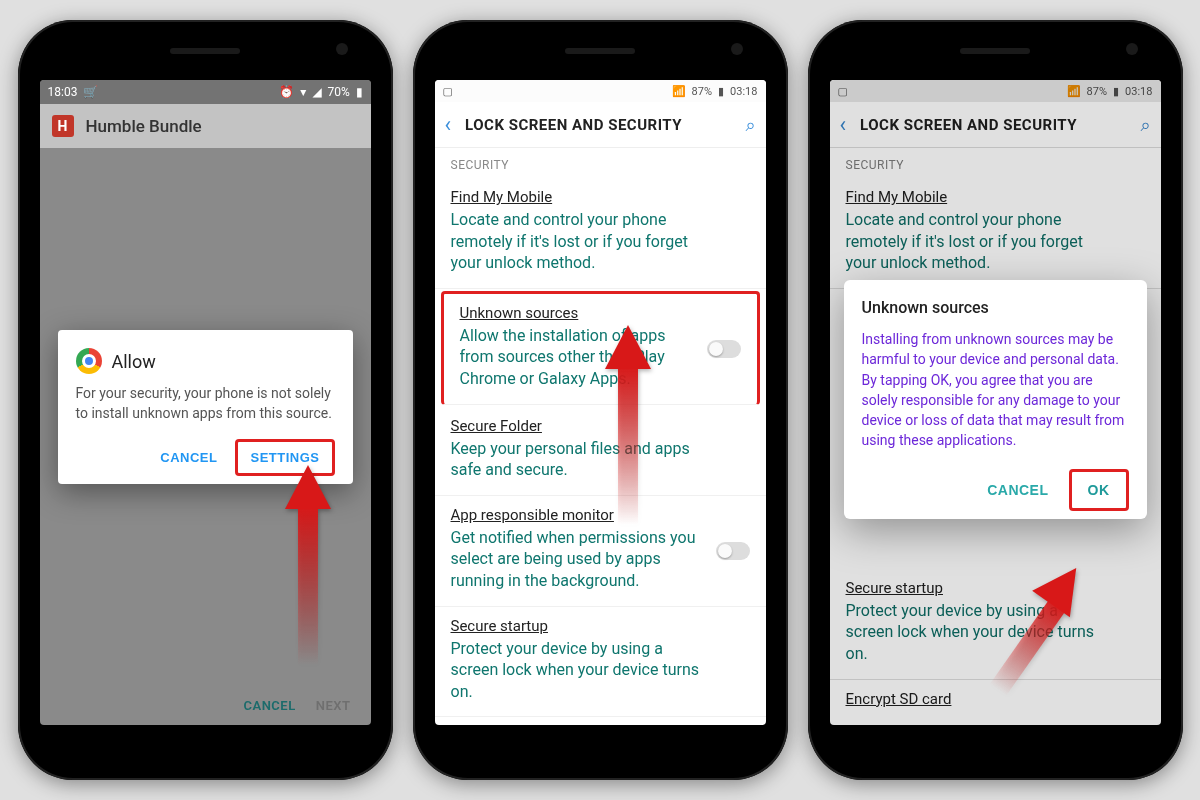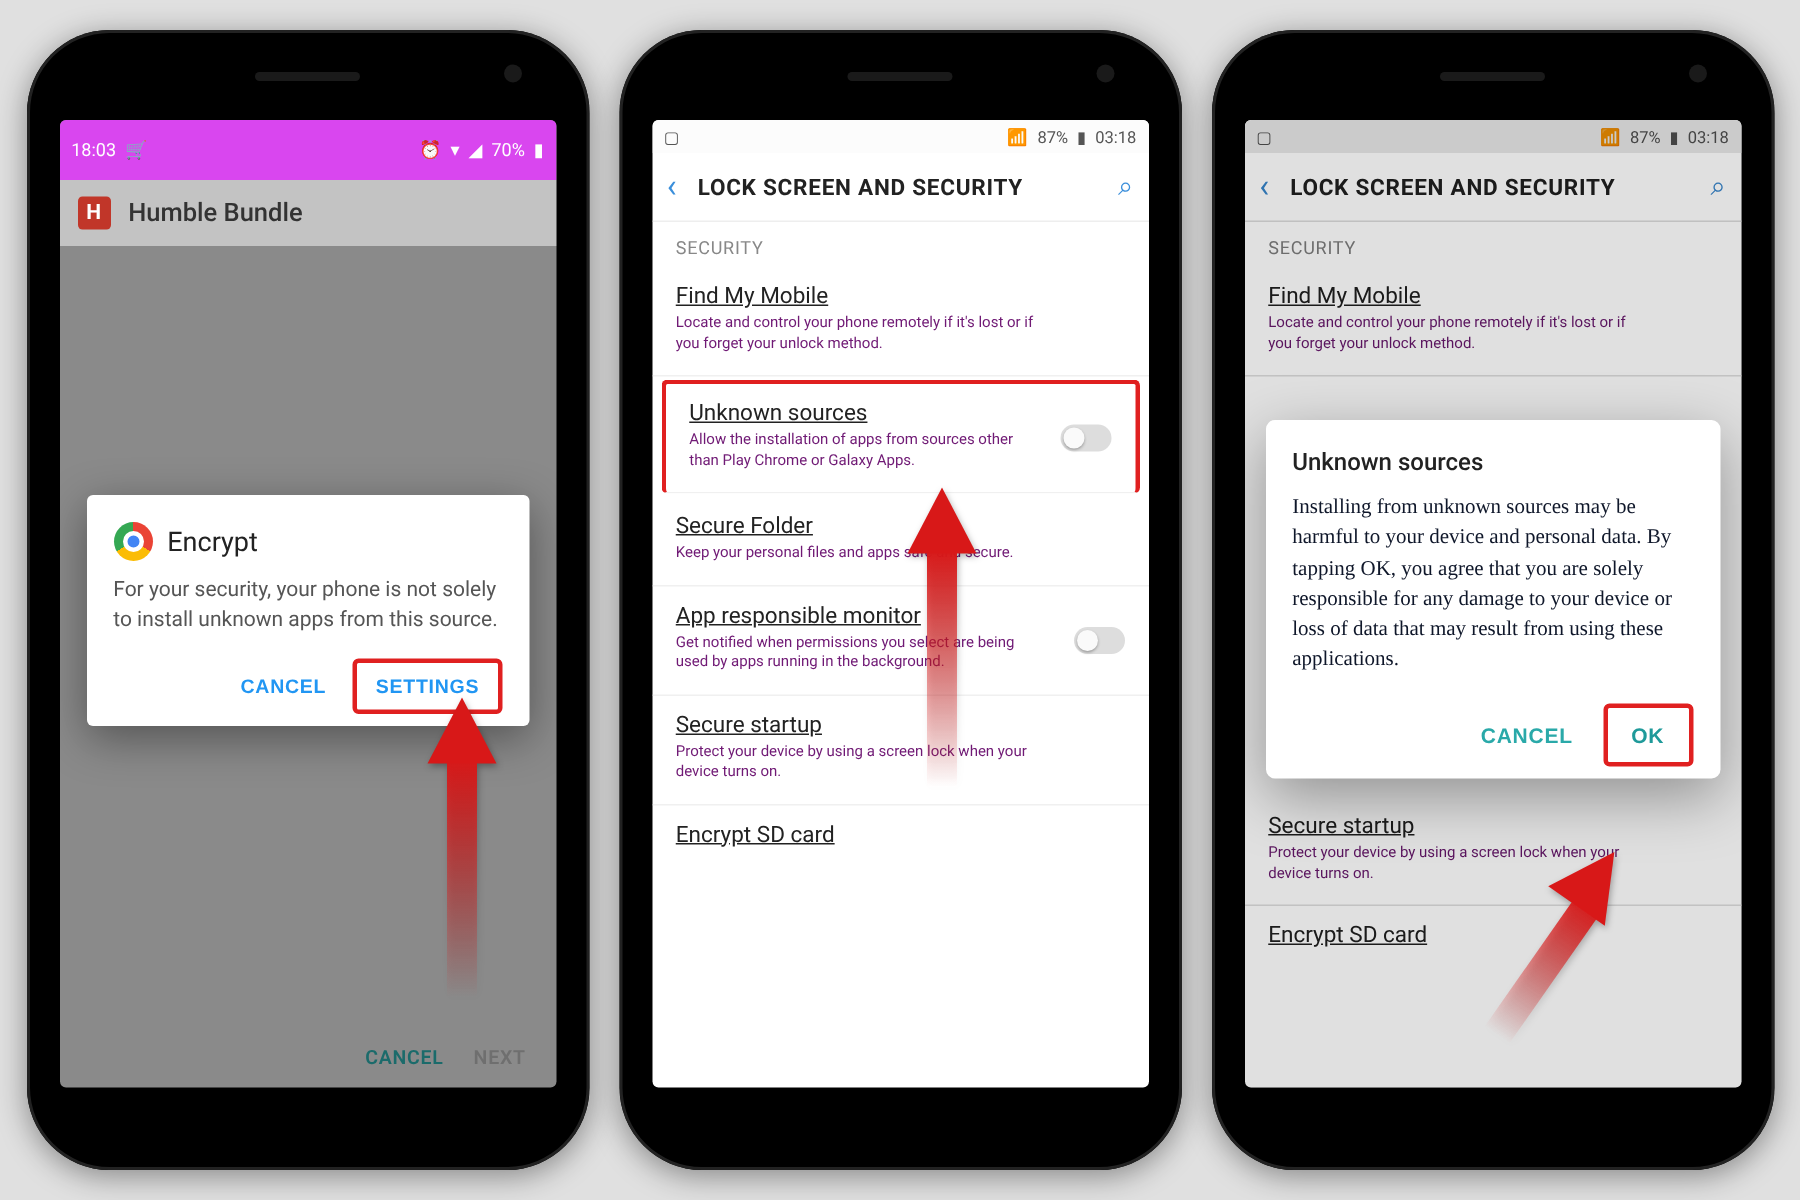--- a/index.html
+++ b/index.html
@@ -28,21 +28,21 @@
   }
   .screen {
     width: 100%; height: 100%;
     background: #fff; border-radius: 4px;
     overflow: hidden; position: relative;
   }
 
   
   .p1 .screen { background: #8a8a8a; }
   .statusbar-dark {
-    height: 40px; background: #d946ef; color: #fff;
+    height: 24px; background: #737373; color: #fff;
     display: flex; align-items: center; justify-content: space-between;
     padding: 0 8px; font-size: 12px;
   }
   .statusbar-dark .left, .statusbar-dark .right { display: flex; align-items: center; gap: 6px; }
   .p1-app-bar {
     height: 44px; background: #c3c3c3;
     display: flex; align-items: center; padding: 0 12px; gap: 12px;
     color: #333; font-size: 17px; font-weight: 500;
   }
   .hb-icon {
@@ -89,21 +89,21 @@
     height: 46px; display: flex; align-items: center; padding: 0 10px;
     gap: 14px; border-bottom: 1px solid #eee;
   }
   .back-chevron { color: #3b8fdb; font-size: 22px; }
   .tb-title { flex: 1; font-size: 15px; font-weight: 700; color: #222; letter-spacing: .5px; }
   .search-ic { color: #3b8fdb; font-size: 18px; }
   .section-header { padding: 10px 16px 6px; font-size: 12px; color: #888; letter-spacing: .5px; }
   .setting-row { padding: 10px 16px 14px; position: relative; }
   .setting-row.with-line { border-bottom: 1px solid #f0f0f0; }
   .setting-title { font-size: 15px; color: #222; margin-bottom: 3px; text-decoration: underline; }
-  .setting-desc { font-size: 10px; color: #701a75; line-height: 1.35; padding-right: 50px; }
+  .setting-desc { font-size: 16px; color: #0f766e; line-height: 1.35; padding-right: 50px; }
   .toggle {
     position: absolute; right: 16px; top: 50%; transform: translateY(-50%);
     width: 34px; height: 18px; background: #ddd; border-radius: 10px;
   }
   .toggle::after {
     content:""; position:absolute; left:2px; top:2px; width:14px; height:14px;
     background:#fafafa; border-radius:50%; box-shadow:0 1px 2px rgba(0,0,0,.3);
   }
   .red-box { border: 3px solid #e02020; border-radius: 4px; }
 
@@ -121,21 +121,21 @@
   .p3 .screen-content { filter: brightness(.92); }
   .p3-overlay {
     position:absolute; inset:0; background: rgba(0,0,0,.12);
   }
   .p3-dialog {
     position:absolute; left:14px; right:14px; top:200px;
     background:#fff; border-radius:6px; padding:18px 18px 8px;
     box-shadow:0 12px 40px rgba(0,0,0,.35);
   }
   .p3-dialog-title { font-size:16px; font-weight:500; color:#222; margin-bottom:12px; }
-  .p3-dialog-text { font-size:14px; color:#0f172a; line-height:1.45; margin-bottom:18px;font-family:Liberation Serif, serif; }
+  .p3-dialog-text { font-size:14px; color:#6d28d9; line-height:1.45; margin-bottom:18px; }
   .p3-dialog-actions { display:flex; justify-content:flex-end; gap:8px; }
   .p3-dialog-actions button { background:none; border:none; font-weight:700; font-size:14px; padding:8px 12px; cursor:pointer; letter-spacing:.5px; }
   .p3-cancel { color:#2aa9a9; }
   .p3-ok { color:#1f9a9a; }
 
   .red-box-sm { border:3px solid #e02020; border-radius:4px; padding:2px 4px; }
 
   .p1 .red-box-sm { padding: 0 2px; }
 </style>
 </head>
@@ -156,21 +156,21 @@
         <span>▮</span>
       </div>
     </div>
     <div class="p1-app-bar">
       <div class="hb-icon">H</div>
       <span>Humble Bundle</span>
     </div>
     <div class="p1-dialog">
       <div class="p1-dialog-title">
         <div class="chrome-icon"></div>
-        <span>Encrypt</span>
+        <span>Allow</span>
       </div>
       <div class="p1-dialog-text">For your security, your phone is not solely to install unknown apps from this source.</div>
       <div class="p1-dialog-actions">
         <button>CANCEL</button>
         <span class="red-box-sm">
           <button>SETTINGS</button>
         </span>
       </div>
     </div>
     <div class="arrow-up" style="left:245px; top:385px;">

